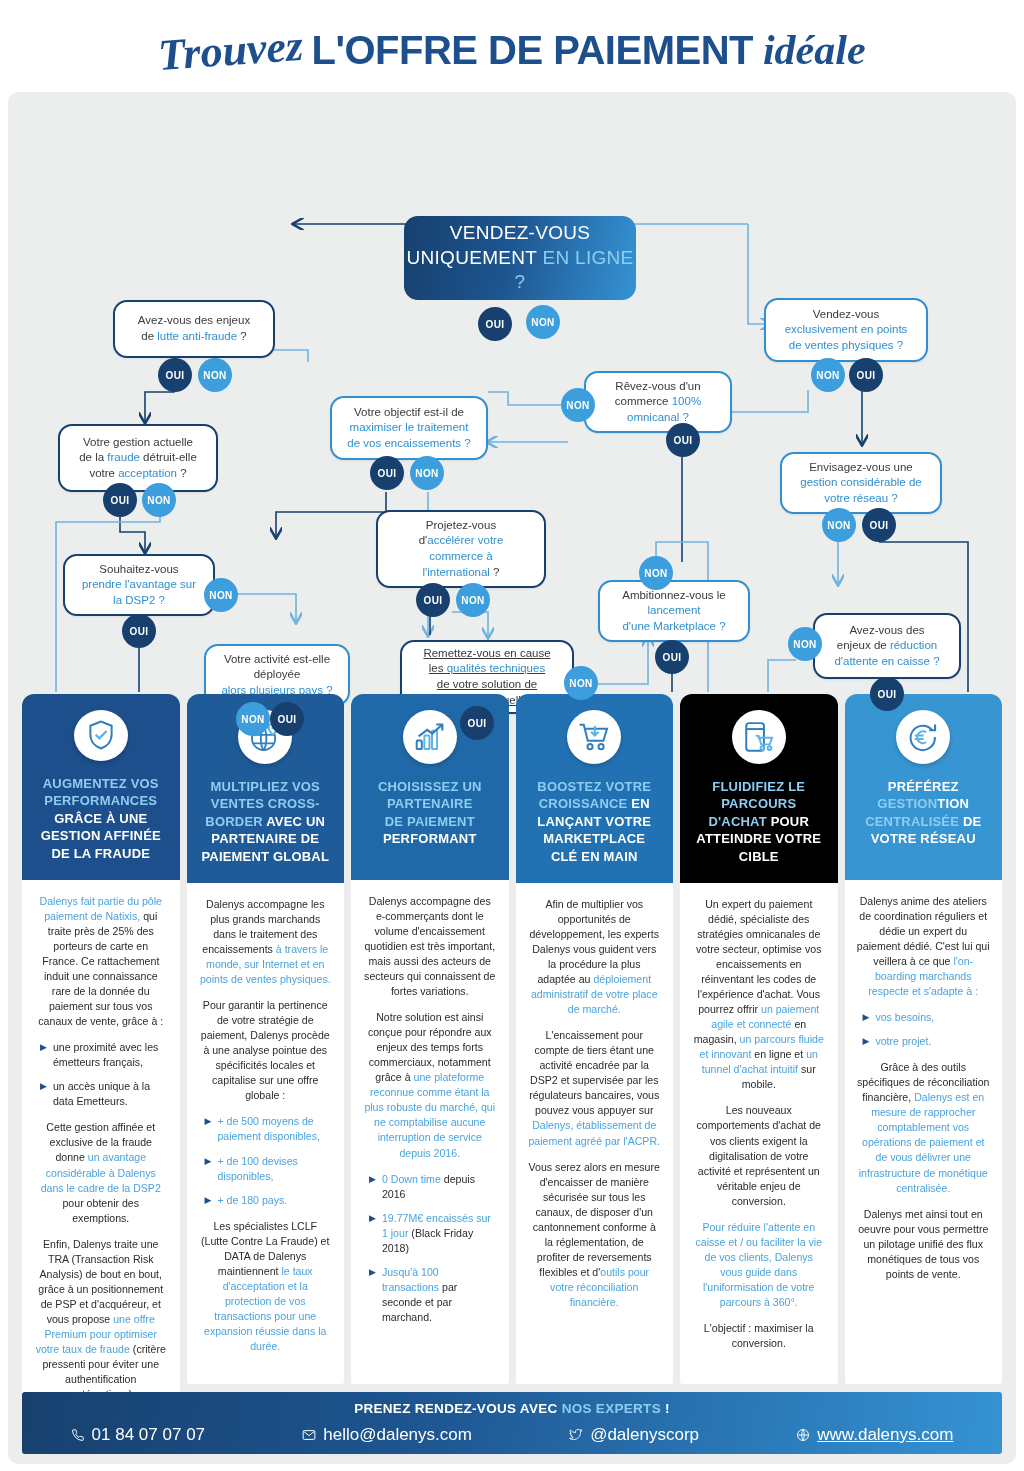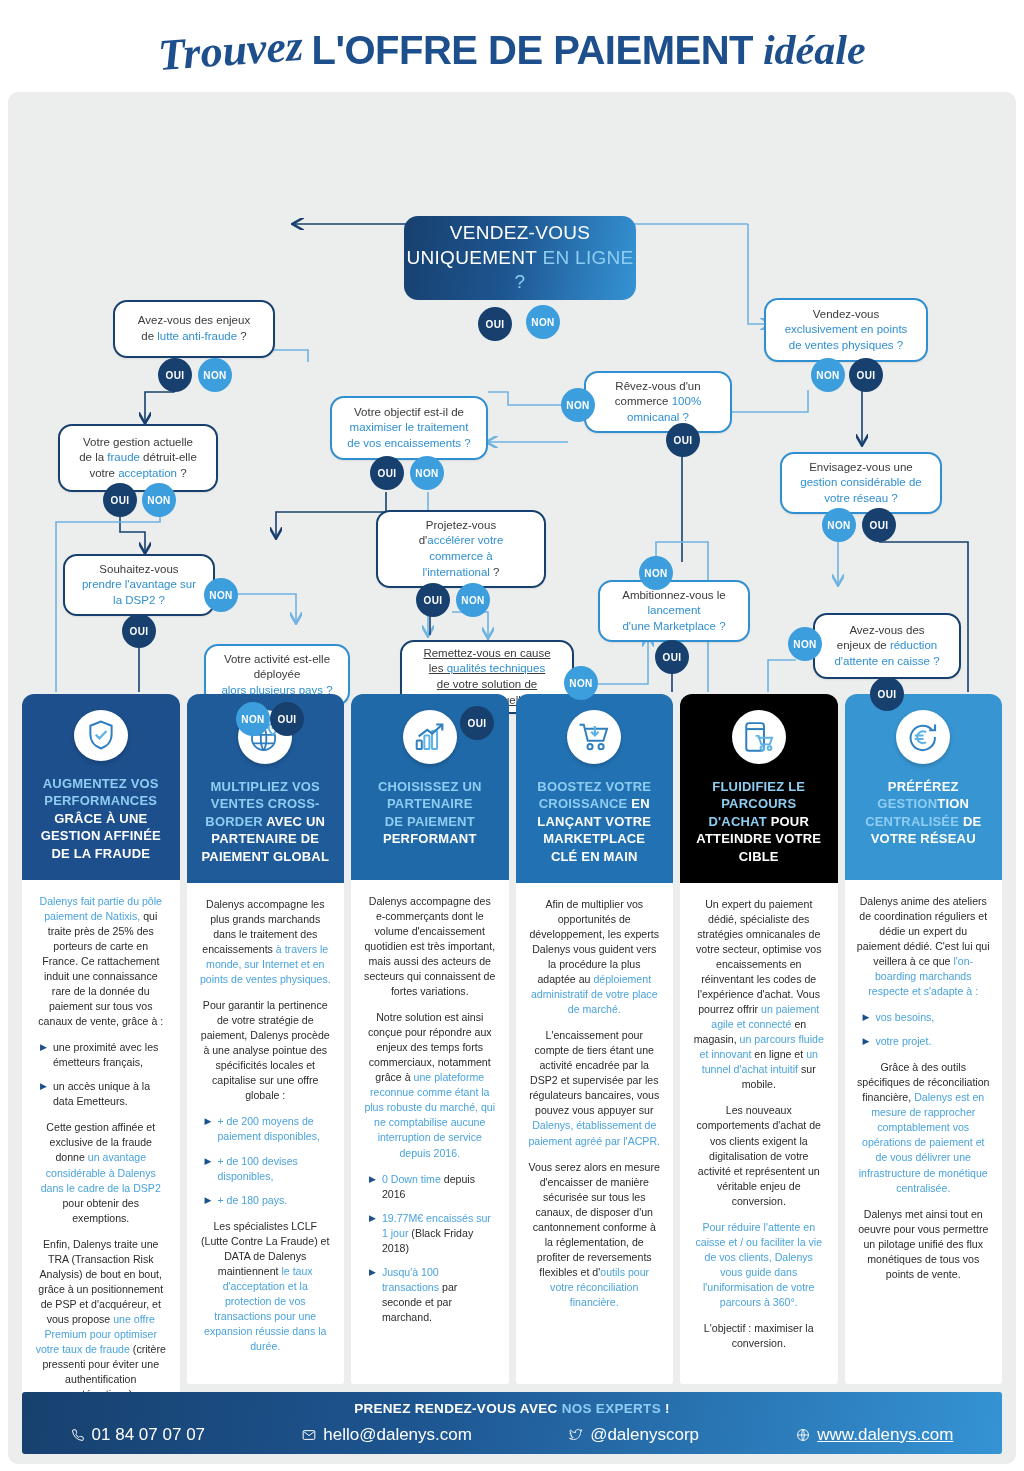--- a/index.html
+++ b/index.html
@@ -410,21 +410,21 @@
             <div class="">PARTENAIRE DE</div>
             <div class="">PAIEMENT GLOBAL</div>
           </div>
         </div>
         <div class="card-body">
           <p><span class="">Dalenys accompagne les plus grands marchands dans le traitement des encaissements </span><span class="hl">à travers le monde, sur Internet et en points de ventes physiques.</span></p>
           <p><span class="">Pour garantir la pertinence de votre stratégie de paiement, Dalenys procède à une analyse pointue des spécificités locales et capitalise sur une offre globale :</span></p>
           <div class="bullets">
             <div class="bullet">
               <span class="tri">▶</span>
-              <span><span class="hl">+ de 200 moyens de paiement disponibles,</span></span>
+              <span><span class="hl">+ de 500 moyens de paiement disponibles,</span></span>
             </div>
             <div class="bullet">
               <span class="tri">▶</span>
               <span><span class="hl">+ de 100 devises disponibles,</span></span>
             </div>
             <div class="bullet">
               <span class="tri">▶</span>
               <span><span class="hl">+ de 180 pays.</span></span>
             </div>
           </div>

